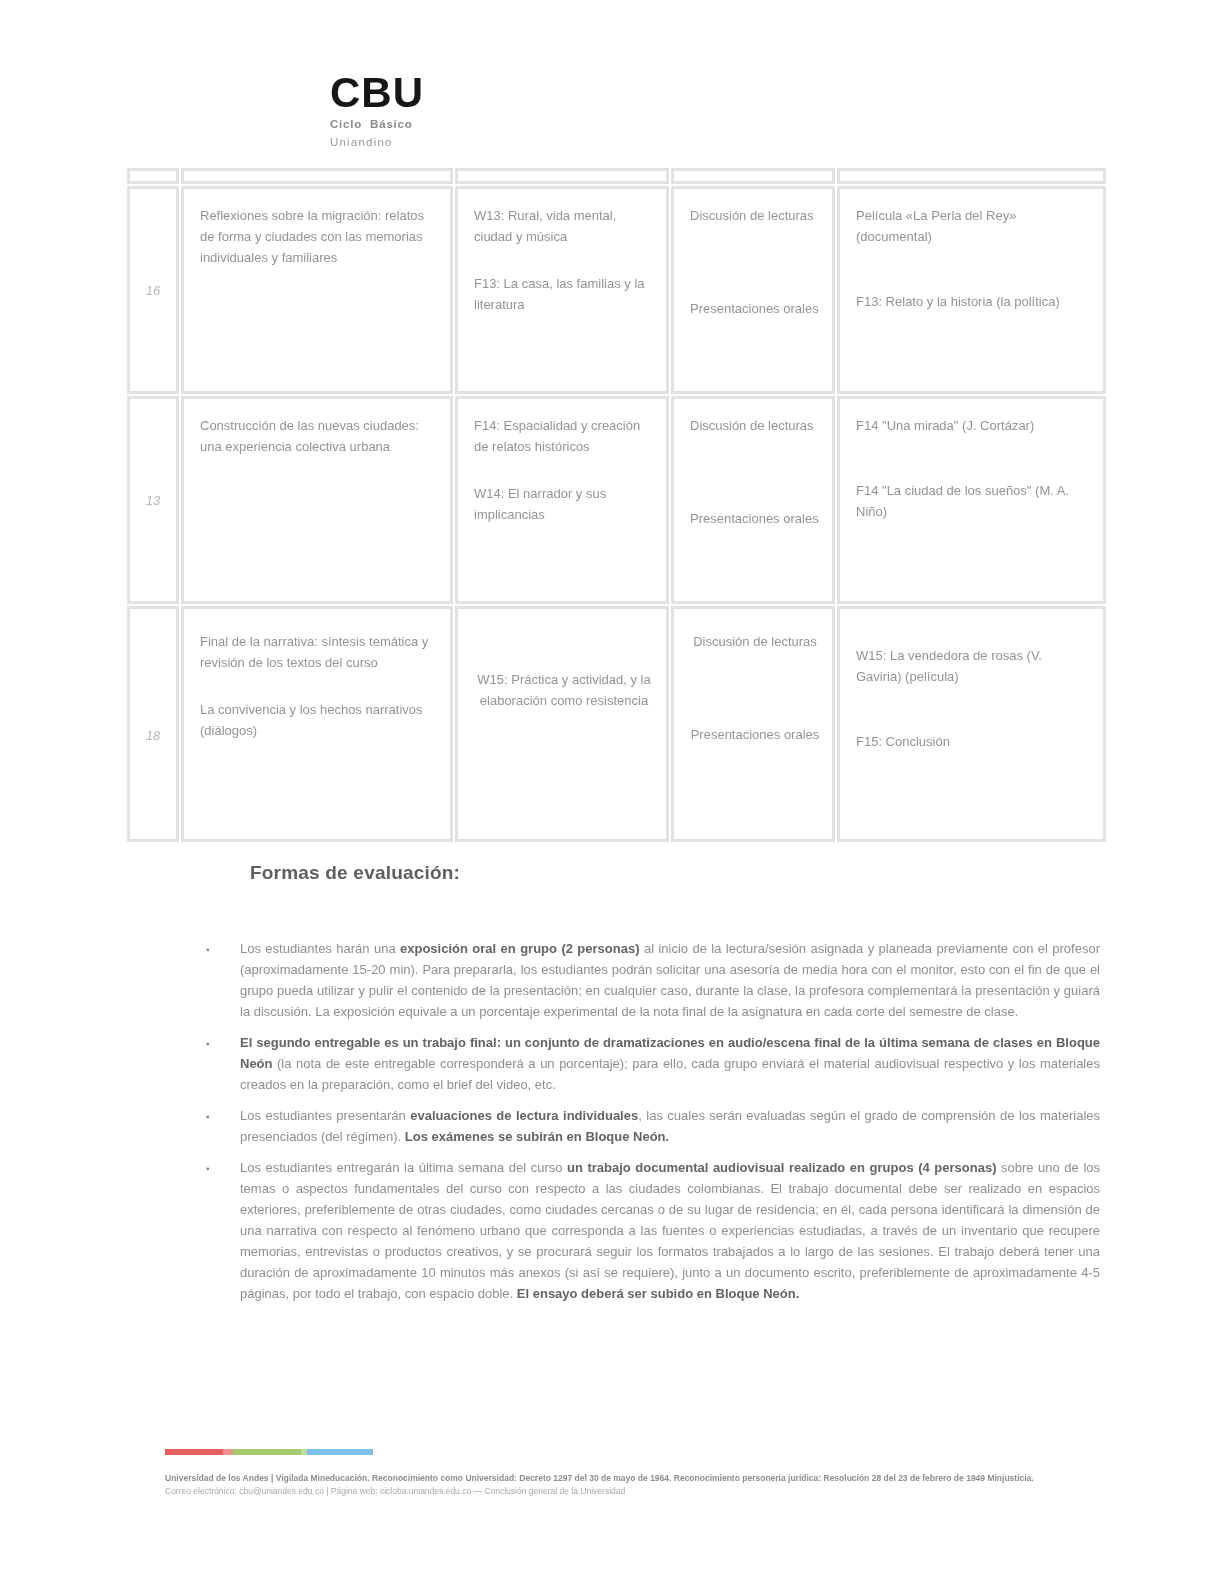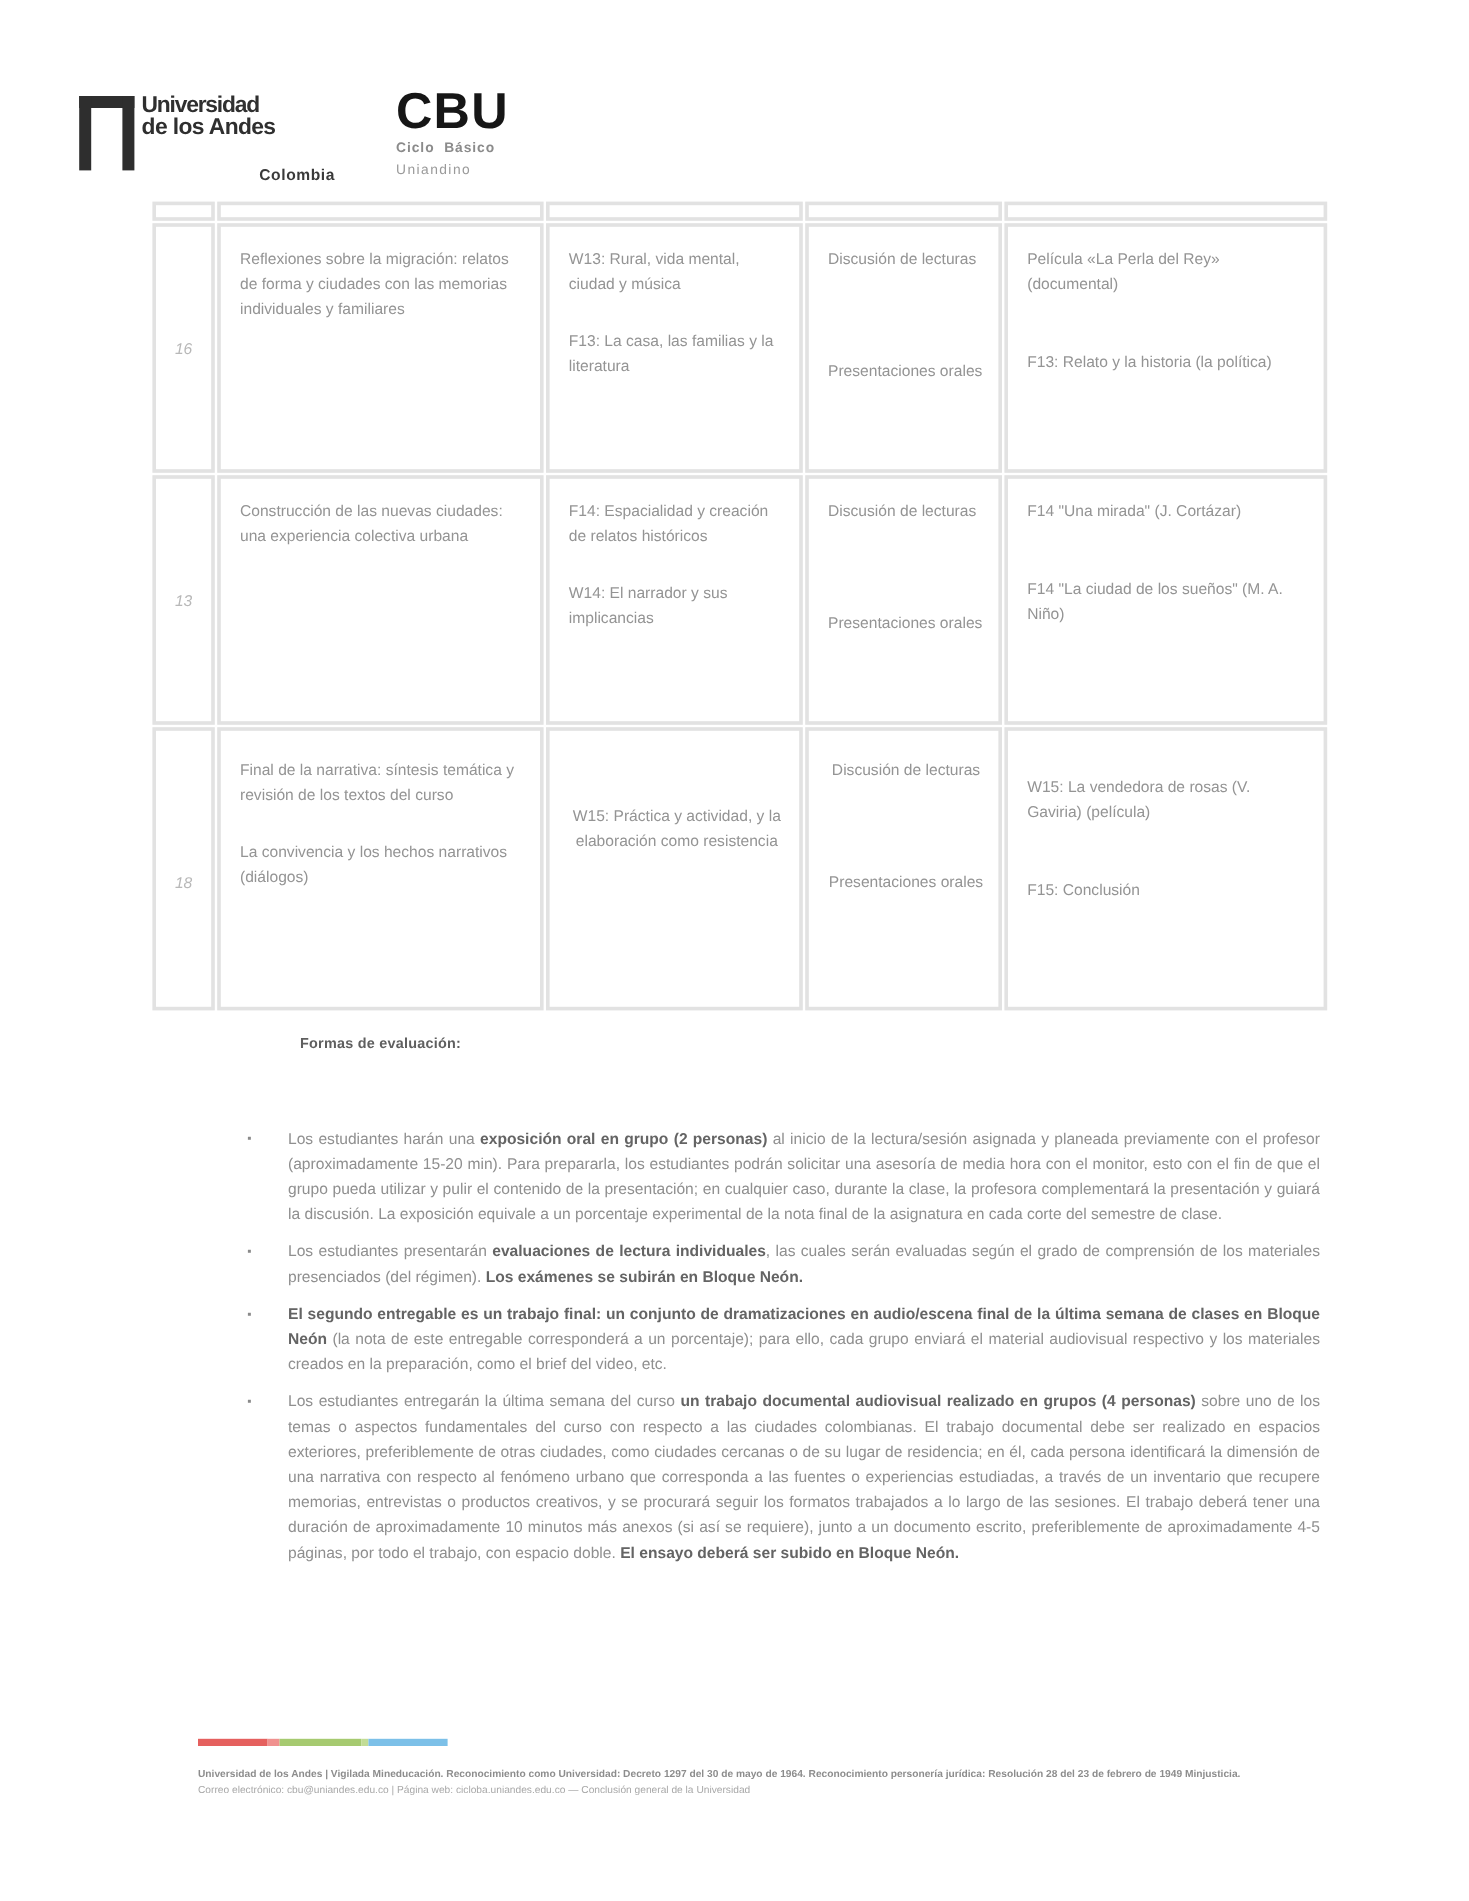--- a/index.html
+++ b/index.html
@@ -44,21 +44,21 @@
   table.schedule td p{margin:0 0 26px 0;}
   table.schedule td.col-actividades p{margin-bottom:72px;}
   table.schedule td.col-recursos p{margin-bottom:44px;}
   table.schedule td.align-center{text-align:center;}
   table.schedule tr.row-idx-2 td{padding-top:22px;}
   table.schedule tr.row-idx-2 td.cell-pad-deep{padding-top:60px;}
   table.schedule tr.row-idx-2 td.col-recursos{padding-top:36px;margin-left:20px;}
   
   .eval-heading{
     position:absolute;left:205px;top:862px;
-    font-size:12px;font-weight:bold;color:#5f5f5f;letter-spacing:0.2px;padding-left:45px;
+    font-size:19px;font-weight:bold;color:#5f5f5f;letter-spacing:0.2px;padding-left:45px;
   }
   ul.eval-bullets{
     position:absolute;left:240px;top:938px;width:860px;
     margin:0;padding:0;list-style:none;
   }
   ul.eval-bullets li{
     position:relative;text-align:justify;
     font-size:13px;line-height:21px;color:#8f8f8f;margin:0 0 10px 0;
   }
   ul.eval-bullets li::before{
@@ -70,28 +70,20 @@
   .brand-bar span{display:block;height:6px;}
   .footer-text{position:absolute;left:165px;top:1472px;}
   .footer-text p{margin:0;font-size:8.5px;line-height:12.5px;color:#a8a8a8;white-space:nowrap;}
   .footer-text p.bold{font-weight:bold;color:#8d8d8d;}
 </style>
 </head>
 <body>
 
 <div class="page">
 
-  <div class="logo-uniandes">
-    <div class="logo-bracket"></div>
-    <div class="logo-unitext">
-      <div class="l1">Universidad</div>
-      <div class="l2">de los Andes</div>
-    </div>
-    <div class="logo-country">Colombia</div>
-  </div>
 
   <div class="logo-cbu">
     <div class="cbu-acronym">CBU</div>
     <div class="cbu-sub1">Ciclo Básico</div>
     <div class="cbu-sub2">Uniandino</div>
   </div>
 
   <table class="schedule">
     <colgroup>
       <col style="width:52px">
@@ -161,22 +153,22 @@
             <p>W15: La vendedora de rosas (V. Gaviria) (película)</p>
             <p>F15: Conclusión</p>
           </td>
         </tr>
       </tbody>
   </table>
 
   <div class="eval-heading">Formas de evaluación:</div>
   <ul class="eval-bullets" id="eval-bullets">
       <li><span>Los estudiantes harán una </span><span class="b">exposición oral en grupo (2 personas)</span><span> al inicio de la lectura/sesión asignada y planeada previamente con el profesor (aproximadamente 15-20 min). Para prepararla, los estudiantes podrán solicitar una asesoría de media hora con el monitor, esto con el fin de que el grupo pueda utilizar y pulir el contenido de la presentación; en cualquier caso, durante la clase, la profesora complementará la presentación y guiará la discusión. La exposición equivale a un porcentaje experimental de la nota final de la asignatura en cada corte del semestre de clase.</span></li>
+      <li><span class="b">El segundo entregable es un trabajo final: un conjunto de dramatizaciones en audio/escena final de la última semana de clases en Bloque Neón</span><span> (la nota de este entregable corresponderá a un porcentaje); para ello, cada grupo enviará el material audiovisual respectivo y los materiales creados en la preparación, como el brief del video, etc.</span></li>
       <li><span>Los estudiantes presentarán </span><span class="b">evaluaciones de lectura individuales</span><span>, las cuales serán evaluadas según el grado de comprensión de los materiales presenciados (del régimen). </span><span class="b">Los exámenes se subirán en Bloque Neón.</span></li>
-      <li><span class="b">El segundo entregable es un trabajo final: un conjunto de dramatizaciones en audio/escena final de la última semana de clases en Bloque Neón</span><span> (la nota de este entregable corresponderá a un porcentaje); para ello, cada grupo enviará el material audiovisual respectivo y los materiales creados en la preparación, como el brief del video, etc.</span></li>
       <li><span>Los estudiantes entregarán la última semana del curso </span><span class="b">un trabajo documental audiovisual realizado en grupos (4 personas)</span><span> sobre uno de los temas o aspectos fundamentales del curso con respecto a las ciudades colombianas. El trabajo documental debe ser realizado en espacios exteriores, preferiblemente de otras ciudades, como ciudades cercanas o de su lugar de residencia; en él, cada persona identificará la dimensión de una narrativa con respecto al fenómeno urbano que corresponda a las fuentes o experiencias estudiadas, a través de un inventario que recupere memorias, entrevistas o productos creativos, y se procurará seguir los formatos trabajados a lo largo de las sesiones. El trabajo deberá tener una duración de aproximadamente 10 minutos más anexos (si así se requiere), junto a un documento escrito, preferiblemente de aproximadamente 4-5 páginas, por todo el trabajo, con espacio doble. </span><span class="b">El ensayo deberá ser subido en Bloque Neón.</span></li>
     </ul>
 
   <div class="brand-bar" id="brand-bar">
       <span style="width: 58px; background: rgb(229, 96, 94);"></span>
       <span style="width: 10px; background: rgb(240, 145, 143);"></span>
       <span style="width: 68px; background: rgb(166, 202, 112);"></span>
       <span style="width: 6px; background: rgb(194, 220, 150);"></span>
       <span style="width: 66px; background: rgb(124, 192, 232);"></span>
     </div>

